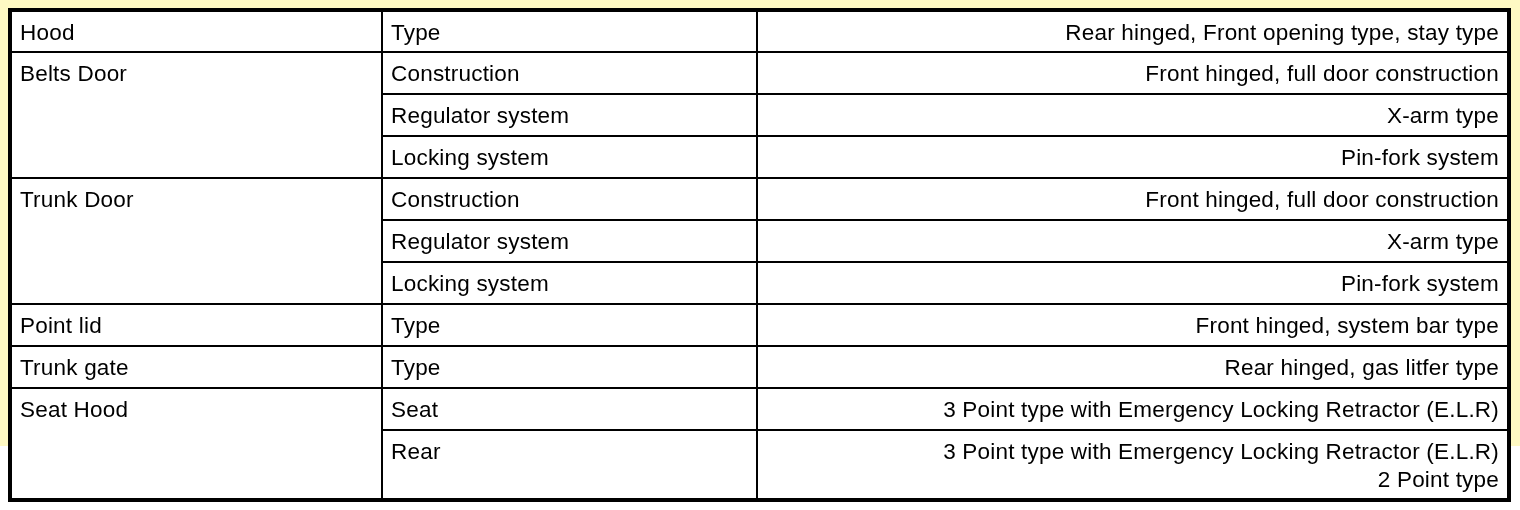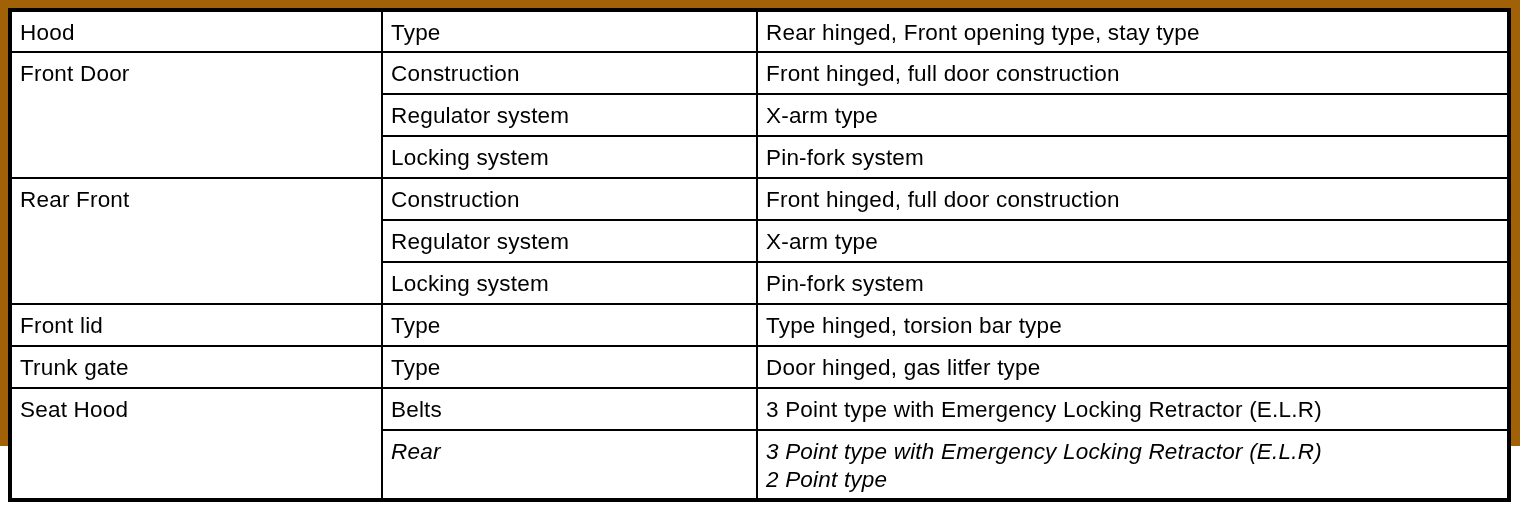--- a/index.html
+++ b/index.html
@@ -8,21 +8,21 @@
     background: #ffffff;
     width: 1520px;
     height: 510px;
     overflow: hidden;
     font-family: "Liberation Sans", "DejaVu Sans", sans-serif;
   }
   .page {
     position: relative;
     width: 1520px;
     height: 446px;
-    background: #a16207;
+    background: #fef9c3;
   }
   table.spec {
     position: absolute;
     left: 8px;
     top: 8px;
     width: 1499px;
     border-collapse: collapse;
     table-layout: fixed;
     background: #ffffff;
     border: 4px solid #000000;
@@ -35,83 +35,83 @@
     line-height: 28px;
     color: #000000;
     letter-spacing: 0.2px;
     overflow: hidden;
     box-sizing: border-box;
   }
   col.c1 { width: 372px; }
   col.c2 { width: 375px; }
   col.c3 { width: 752px; }
   tr.r { height: 42px; }
-  tr.r-tall { height: 70px; font-style: italic; }
-  td.value { white-space: pre-line; }
+  tr.r-tall { height: 70px; }
+  td.value { white-space: pre-line; text-align: right; }
 </style>
 </head>
 <body>
 
 <div class="page">
   <table class="spec">
     <colgroup>
       <col class="c1">
       <col class="c2">
       <col class="c3">
     </colgroup>
     <tbody>
       <tr class="r">
         <td>Hood</td>
         <td>Type</td>
         <td class="value">Rear hinged, Front opening type, stay type</td>
       </tr>
 
       <tr class="r">
-        <td rowspan="3">Front Door</td>
+        <td rowspan="3">Belts Door</td>
         <td>Construction</td>
         <td class="value">Front hinged, full door construction</td>
       </tr>
       <tr class="r">
         <td>Regulator system</td>
         <td class="value">X-arm type</td>
       </tr>
       <tr class="r">
         <td>Locking system</td>
         <td class="value">Pin-fork system</td>
       </tr>
 
       <tr class="r">
-        <td rowspan="3">Rear Front</td>
+        <td rowspan="3">Trunk Door</td>
         <td>Construction</td>
         <td class="value">Front hinged, full door construction</td>
       </tr>
       <tr class="r">
         <td>Regulator system</td>
         <td class="value">X-arm type</td>
       </tr>
       <tr class="r">
         <td>Locking system</td>
         <td class="value">Pin-fork system</td>
       </tr>
 
       <tr class="r">
-        <td>Front lid</td>
+        <td>Point lid</td>
         <td>Type</td>
-        <td class="value">Type hinged, torsion bar type</td>
+        <td class="value">Front hinged, system bar type</td>
       </tr>
 
       <tr class="r">
         <td>Trunk gate</td>
         <td>Type</td>
-        <td class="value">Door hinged, gas litfer type</td>
+        <td class="value">Rear hinged, gas litfer type</td>
       </tr>
 
       <tr class="r">
         <td rowspan="2">Seat Hood</td>
-        <td>Belts</td>
+        <td>Seat</td>
         <td class="value">3 Point type with Emergency Locking Retractor (E.L.R)</td>
       </tr>
       <tr class="r-tall">
         <td>Rear</td>
         <td class="value">3 Point type with Emergency Locking Retractor (E.L.R)
 2 Point type</td>
       </tr>
     </tbody>
   </table>
 </div>

